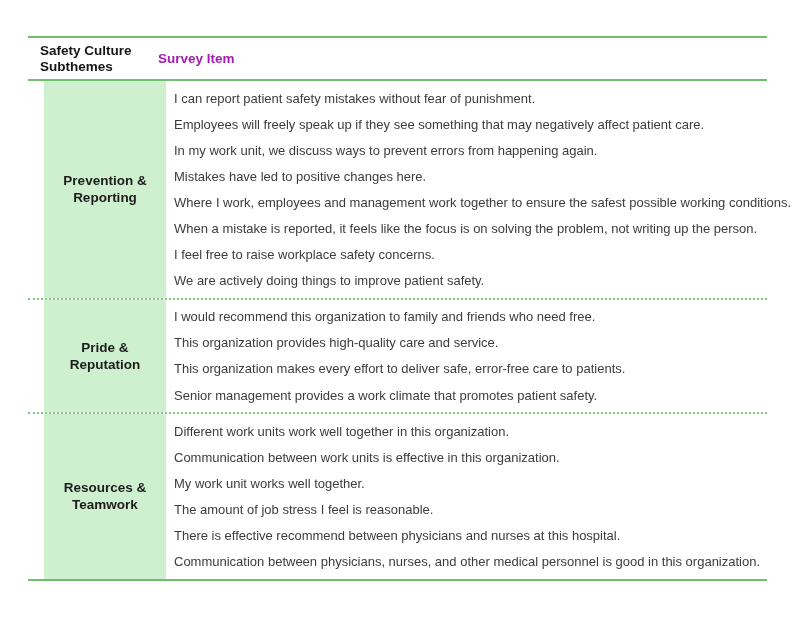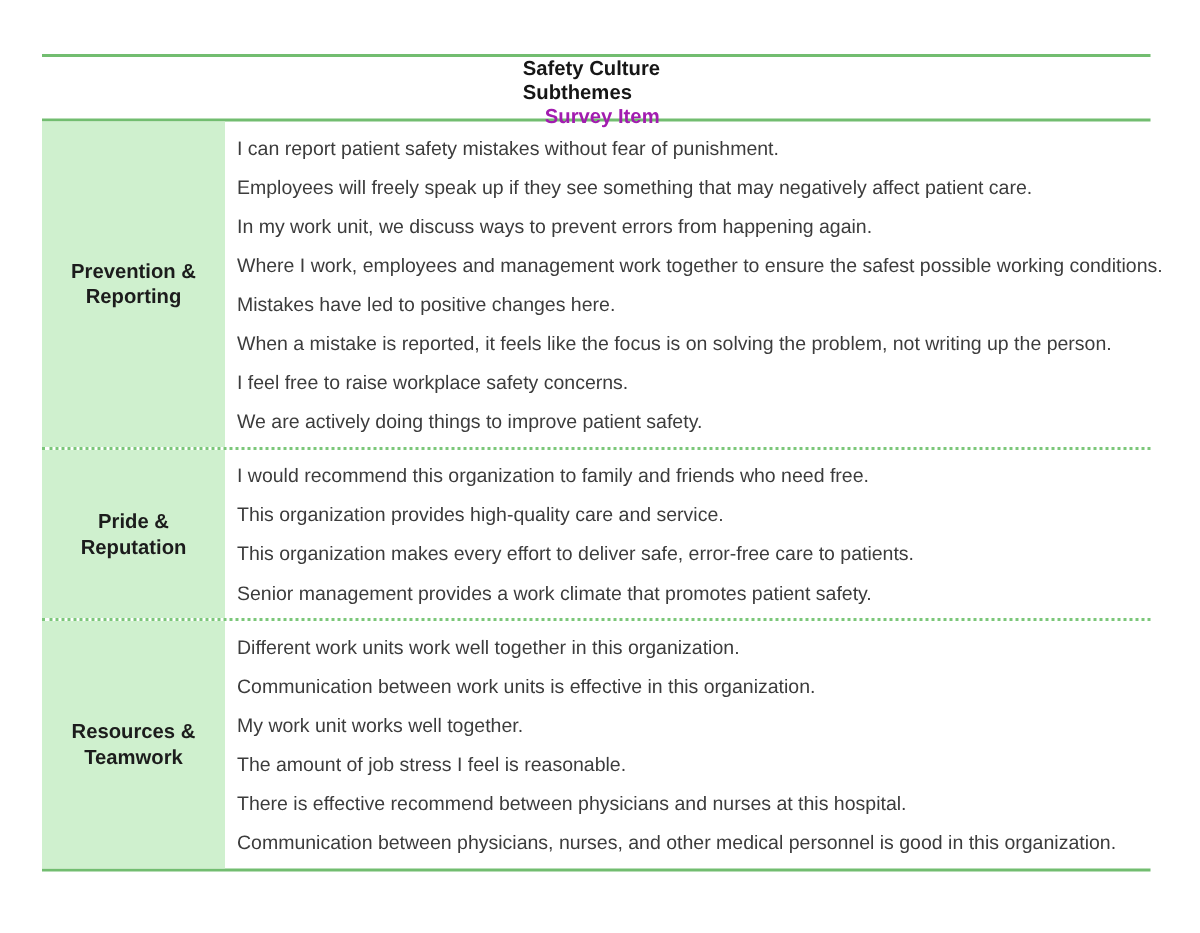--- a/index.html
+++ b/index.html
@@ -16,21 +16,20 @@
     top: 36px;
     width: 739px;
     border-top: 2px solid #72bd70;
     border-bottom: 2px solid #72bd70;
   }
   .header {
     display: flex;
     align-items: center;
     height: 43px;
     border-bottom: 2px solid #72bd70;
-    flex-direction: column;
   }
   .hcol1 {
     width: 122px;
     padding-left: 12px;
     font-size: 13.5px;
     font-weight: bold;
     color: #161616;
     line-height: 16px;
   }
   .hcol2 {
@@ -53,20 +52,21 @@
     background: #cff0ce;
     display: flex;
     align-items: center;
     justify-content: center;
     text-align: center;
     font-size: 13.5px;
     font-weight: bold;
     color: #1c1c1c;
     line-height: 17px;
     padding: 4px 8px;
+    margin-left: 16px;
   }
   .items {
     flex: 1;
     padding: 4px 0;
     display: flex;
     flex-direction: column;
     justify-content: center;
   }
   .item {
     height: 26.1px;
@@ -87,22 +87,22 @@
     <div class="hcol1">Safety Culture Subthemes</div>
     <div class="hcol2">Survey Item</div>
   </div>
 
   <div class="section">
     <div class="subtheme-cell">Prevention &amp; Reporting</div>
     <div class="items">
       <div class="item">I can report patient safety mistakes without fear of punishment.</div>
       <div class="item">Employees will freely speak up if they see something that may negatively affect patient care.</div>
       <div class="item">In my work unit, we discuss ways to prevent errors from happening again.</div>
+      <div class="item">Mistakes have led to positive changes here.</div>
       <div class="item">Where I work, employees and management work together to ensure the safest possible working conditions.</div>
-      <div class="item">Mistakes have led to positive changes here.</div>
       <div class="item">When a mistake is reported, it feels like the focus is on solving the problem, not writing up the person.</div>
       <div class="item">I feel free to raise workplace safety concerns.</div>
       <div class="item">We are actively doing things to improve patient safety.</div>
     </div>
   </div>
 
   <div class="section">
     <div class="subtheme-cell">Pride &amp; Reputation</div>
     <div class="items">
       <div class="item">I would recommend this organization to family and friends who need free.</div>

